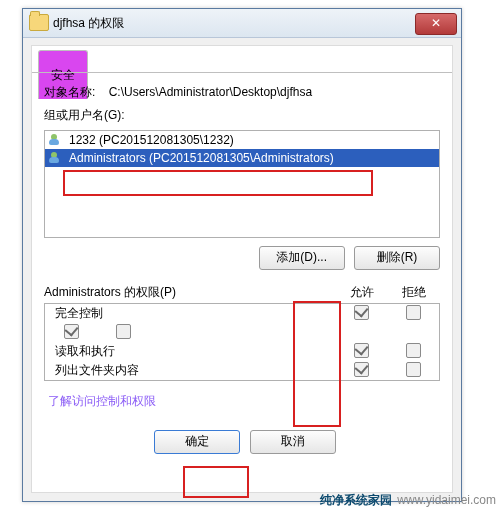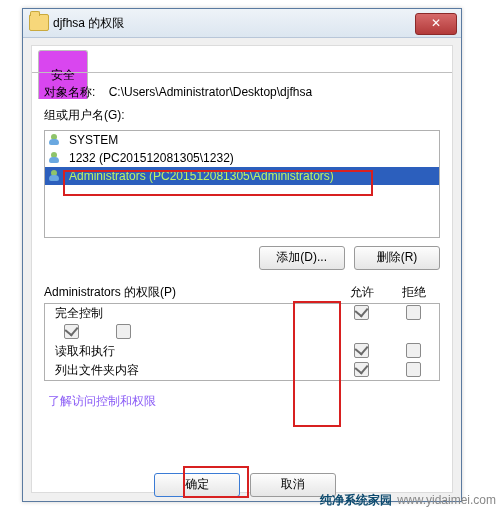--- a/index.html
+++ b/index.html
@@ -13,21 +13,21 @@
   .body{position:absolute;left:8px;top:36px;right:8px;bottom:8px;background:#fff;border:1px solid #dcdcdc;}
   .tabstrip{position:relative;height:24px;}
   .tab{position:absolute;left:6px;top:4px;height:22px;padding:13px 12px;line-height:22px;background:#d946ef;border:1px solid #bfbfbf;border-bottom:none;border-radius:3px 3px 0 0;}
   .tab-line{position:absolute;left:0;right:0;top:26px;height:1px;background:#bfbfbf;}
   .inner{position:absolute;left:8px;right:8px;top:32px;bottom:8px;}
   .row{margin:6px 4px;}
   .lbl{display:inline-block;}
   .path{display:inline-block;margin-left:10px;}
   .userlist{margin:4px 4px 0 4px;height:106px;border:1px solid #b0b0b0;background:#fff;overflow:hidden;}
   .uli{display:flex;align-items:center;height:18px;padding:0 4px;}
-  .uli.sel{background:#2c5fbd;color:#bef264;}
+  .uli.sel{background:#2c5fbd;color:#ffffff;}
   .uicon{width:16px;height:12px;margin-right:4px;position:relative;}
   .uicon:before{content:"";position:absolute;left:2px;top:0;width:6px;height:6px;border-radius:50%;background:#8fc46a;}
   .uicon:after{content:"";position:absolute;left:0;top:5px;width:10px;height:6px;border-radius:4px 4px 2px 2px;background:#6aa8e0;}
   .btnrow{margin:8px 4px 0 4px;text-align:right;}
   .wbtn{display:inline-block;min-width:68px;height:22px;line-height:20px;padding:0 8px;border:1px solid #9a9a9a;background:linear-gradient(#fdfdfd,#e6e6e6);border-radius:3px;margin-left:6px;text-align:center;cursor:pointer;}
   .permlabelrow{margin:14px 4px 0 4px;display:flex;}
   .permlabel{flex:1;}
   .colh{width:52px;text-align:center;}
   .permbox{margin:2px 4px 0 4px;border:1px solid #b0b0b0;background:#fff;}
   .prow{display:flex;align-items:center;height:19px;}
@@ -69,24 +69,20 @@
         <div class="row">
           <span class="lbl">对象名称:</span>
           <span class="path">C:\Users\Administrator\Desktop\djfhsa</span>
         </div>
 
         <div class="row">组或用户名(G):</div>
 
         <div class="userlist">
           <div class="uli">
             <span class="uicon"></span>
-            <span>SYSTEM</span>
-          </div>
-          <div class="uli">
-            <span class="uicon"></span>
             <span>1232 (PC201512081305\1232)</span>
           </div>
           <div class="uli sel">
             <span class="uicon"></span>
             <span>Administrators (PC201512081305\Administrators)</span>
           </div>
         </div>
 
         <div class="btnrow">
           <span class="wbtn">添加(D)...</span>
@@ -119,21 +115,21 @@
             <span class="pcol"><span class="cb on"></span></span>
             <span class="pcol"><span class="cb"></span></span>
           </div>
         </div>
 
         <div class="linkrow">
           <span class="bluelink">了解访问控制和权限</span>
         </div>
 
         <div class="dlgbtns">
-          <span class="wbtn" style="border-color:#3a7bd5;margin-top:43px;">确定</span>
+          <span class="wbtn" style="border-color:#3a7bd5;">确定</span>
           <span class="wbtn">取消</span>
         </div>
       </div>
     </div>
   </div>
 
   <div class="rbox r-sel"></div>
   <div class="rbox r-allow"></div>
   <div class="rbox r-ok"></div>
 

